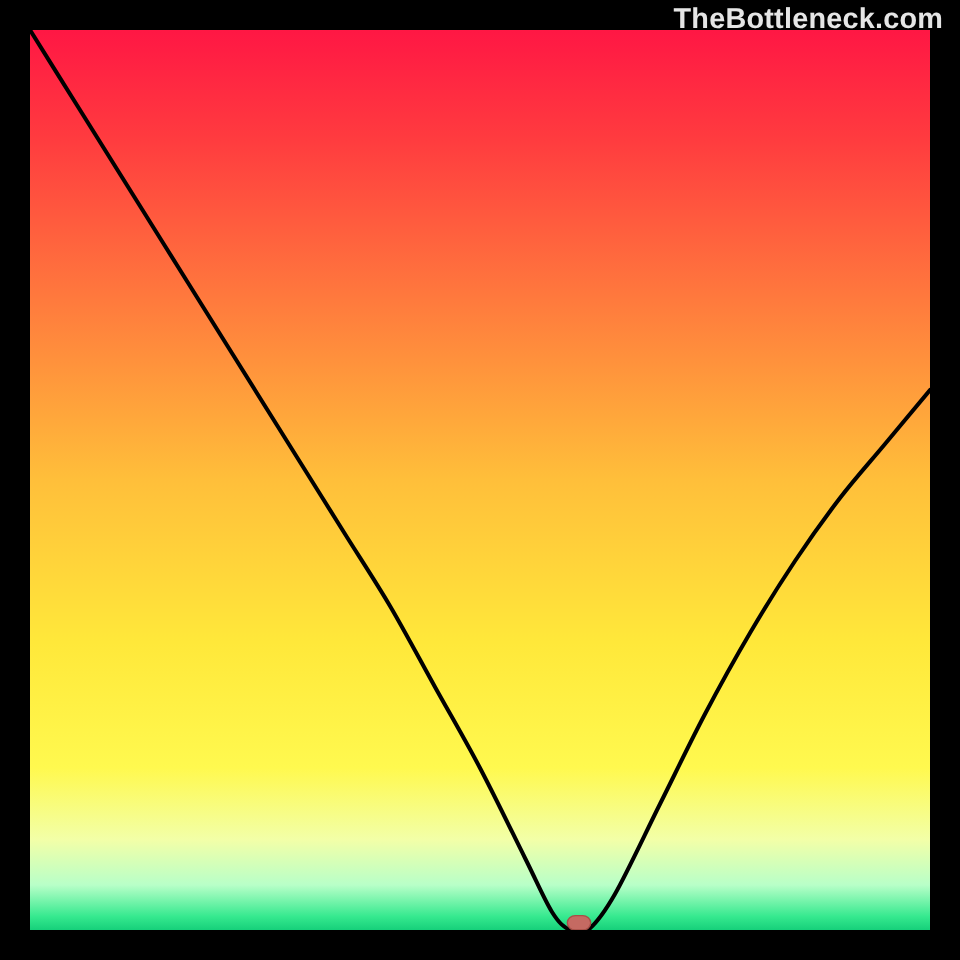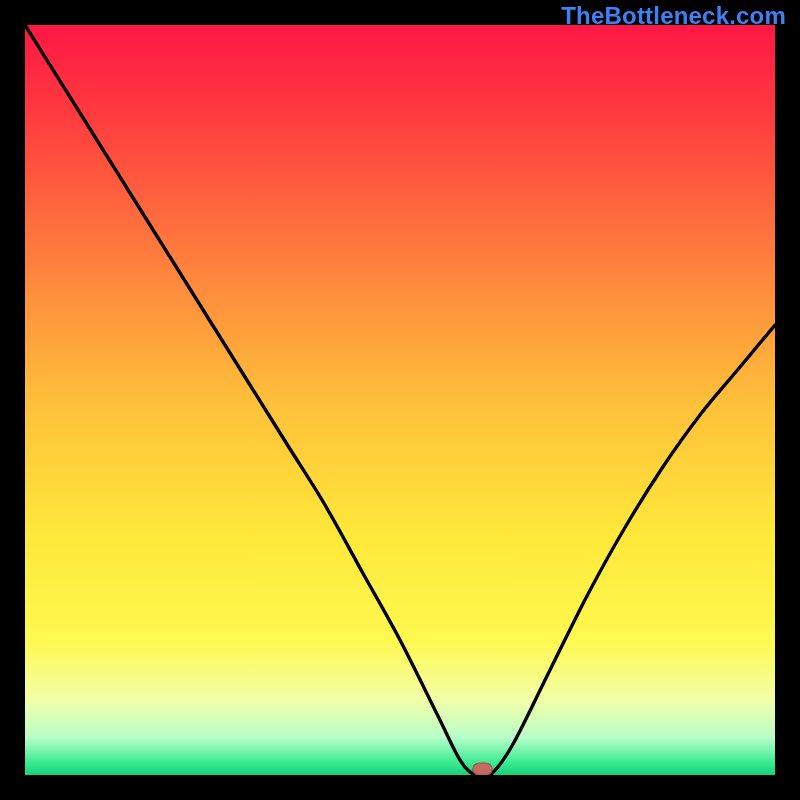--- a/index.html
+++ b/index.html
@@ -10,21 +10,21 @@
     height: 800px;
     background: #000;
   }
   .watermark {
     position: absolute;
     top: 2px;
     right: 14px;
     font-family: Arial, Helvetica, sans-serif;
     font-size: 24px;
     font-weight: 600;
-    color: #3b82f6;
+    color: #e5e5e5;
     letter-spacing: 0.2px;
     z-index: 10;
   }
   .plot {
     position: absolute;
     left: 25px;
     top: 25px;
     width: 750px;
     height: 750px;
   }

